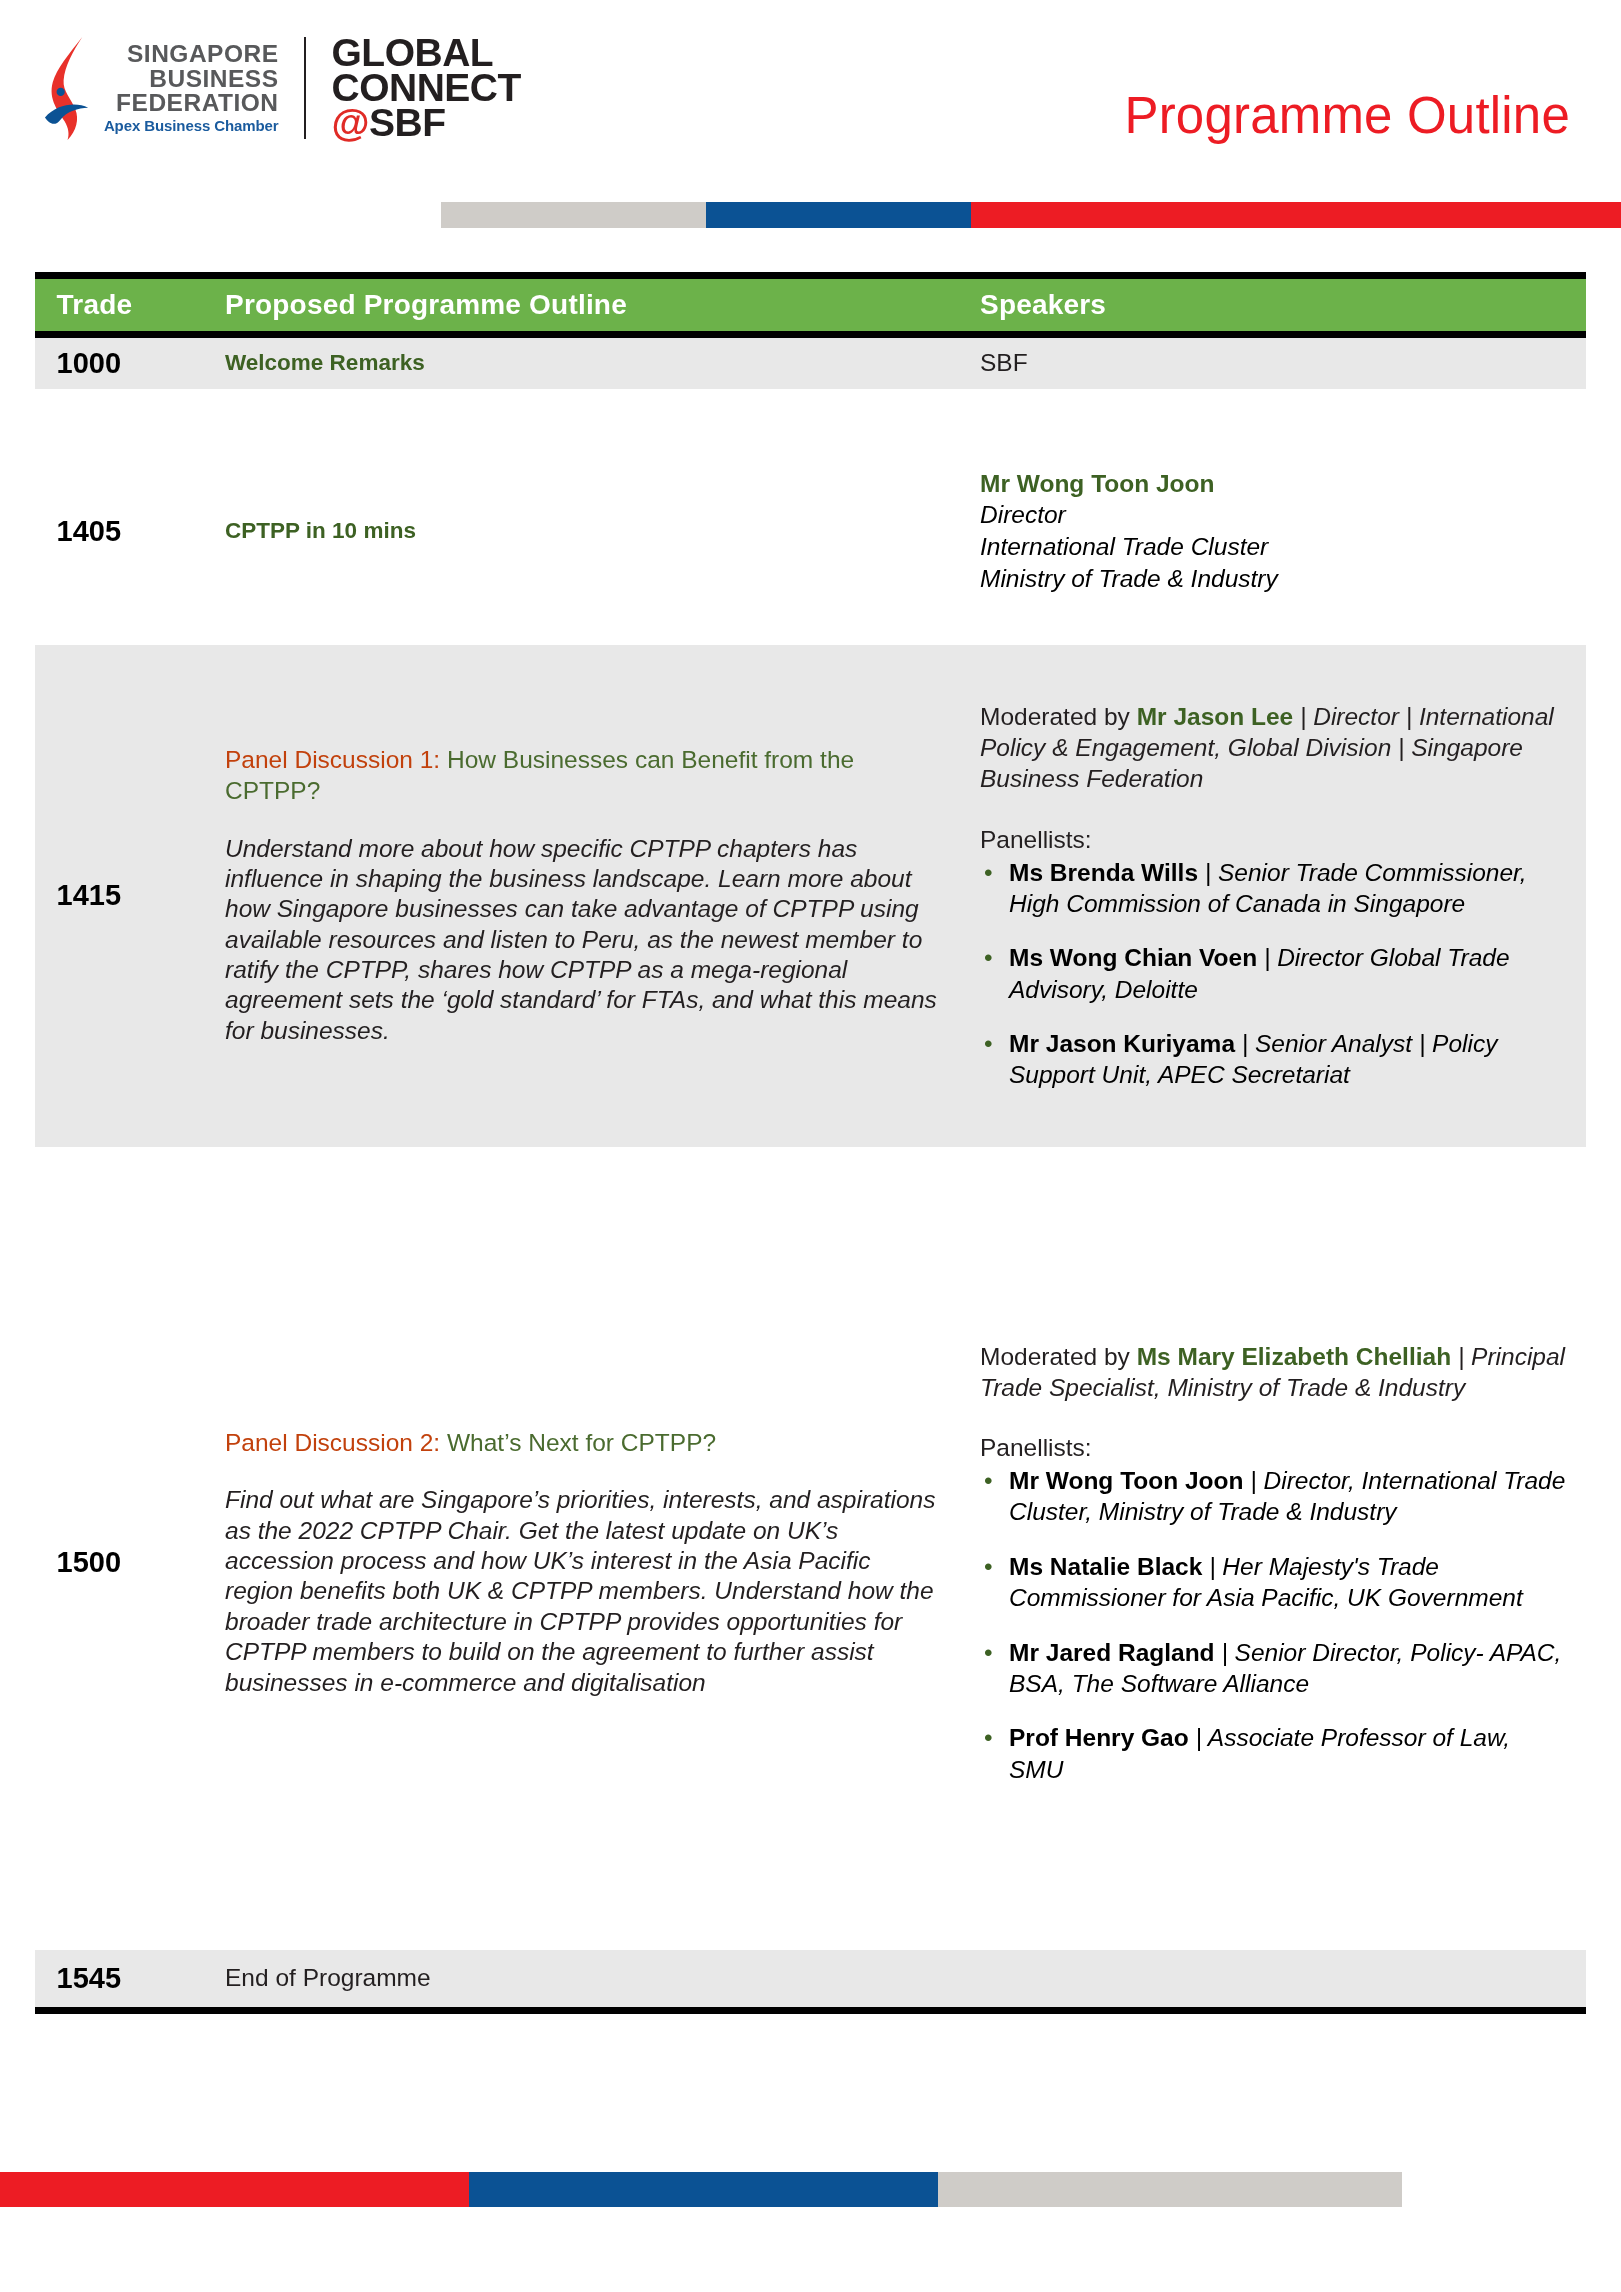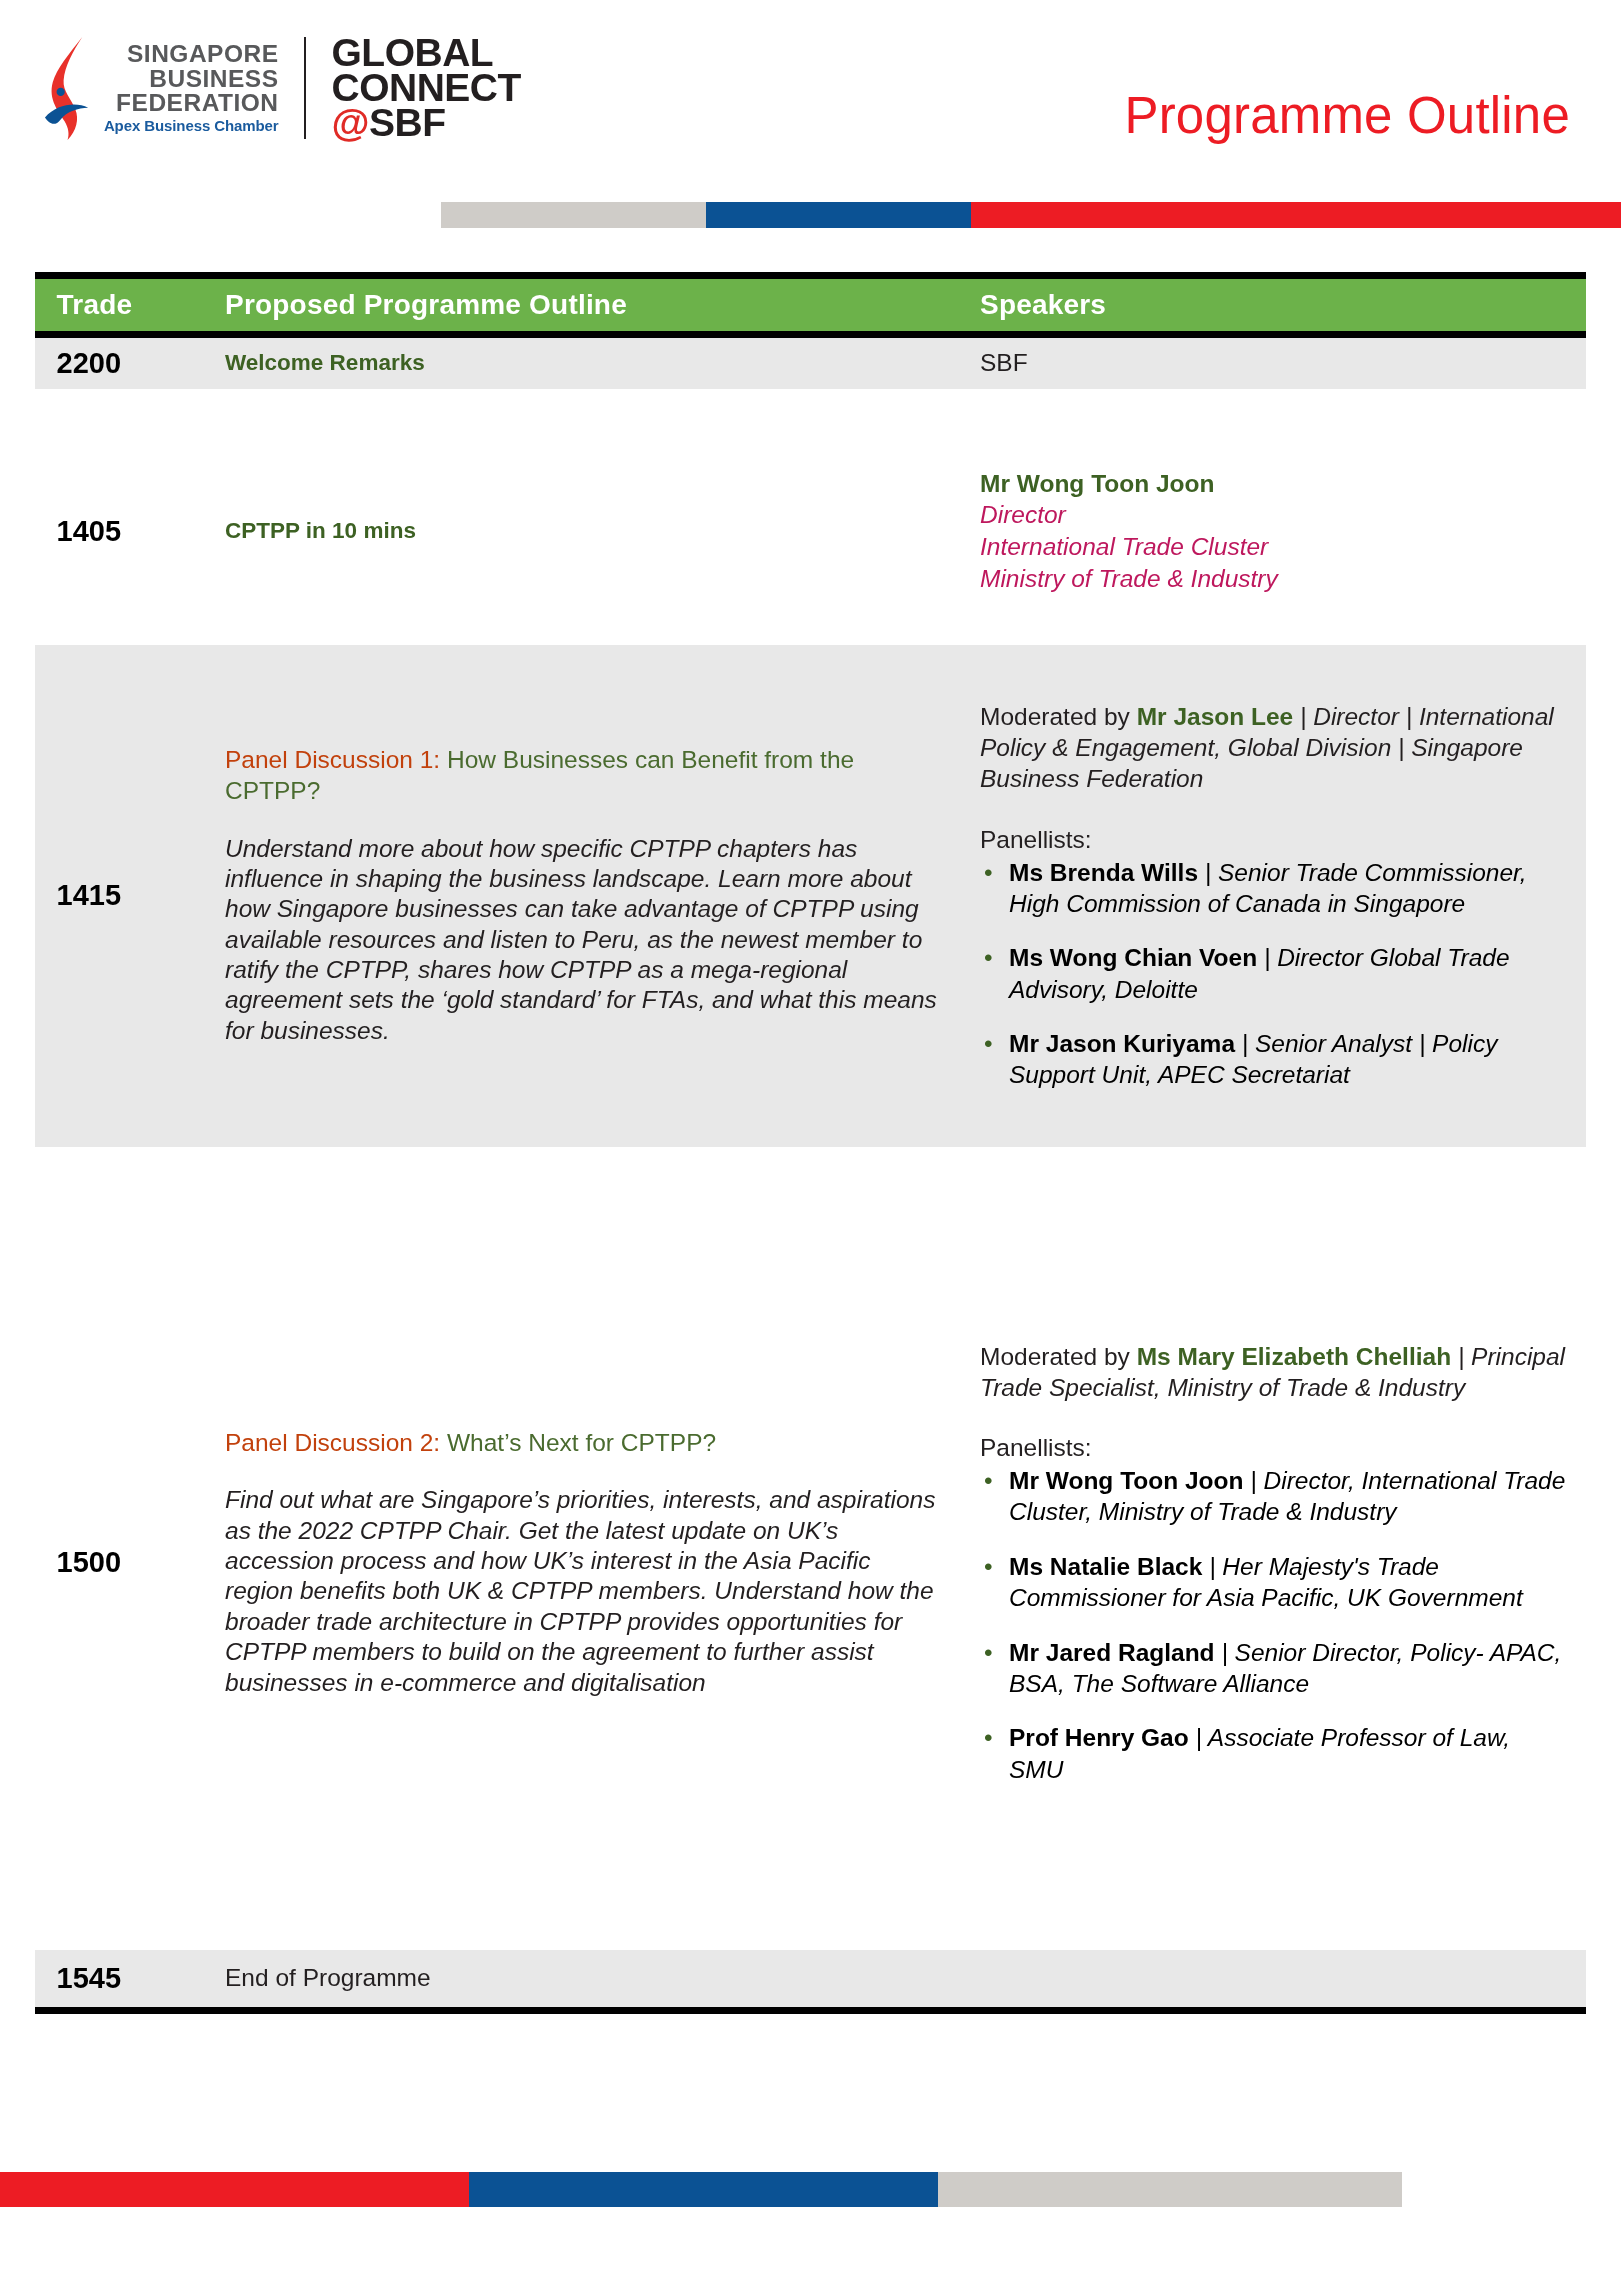--- a/index.html
+++ b/index.html
@@ -210,21 +210,21 @@
     top: 0;
     color: #3d6123;
     font-size: 24.5px;
     line-height: 1.27;
   }
   .name-line-1405 {
     font-size: 24.5px;
     line-height: 1.30;
   }
   .name-line-1405 .nm { color: #3d6123; font-weight: bold; }
-  .name-line-1405 .it { font-style: italic; color: #be185d; }
+  .name-line-1405 .it { font-style: italic; color: #000000; }
 
   .sbf-speaker { font-size: 24.5px; color: #231f20; }
 
   .end-label { font-size: 24.5px; color: #231f20; }
 
   
   .footer-bars {
     position: absolute;
     left: 0;
     bottom: 23.5px;
@@ -286,21 +286,21 @@
 
     <div class="thead">
       <div class="cell c-time">Trade</div>
       <div class="cell c-outline">Proposed Programme Outline</div>
       <div class="cell c-speak">Speakers</div>
     </div>
 
     <div class="rule-thick"></div>
 
     <div class="row shaded row-1400">
-      <div class="c-time">2200</div>
+      <div class="c-time">1000</div>
       <div class="c-outline">
         <span class="green-bold">Welcome Remarks</span>
       </div>
       <div class="c-speak">
         <span class="sbf-speaker">SBF</span>
       </div>
     </div>
 
     <div class="spacer-white"></div>
 

